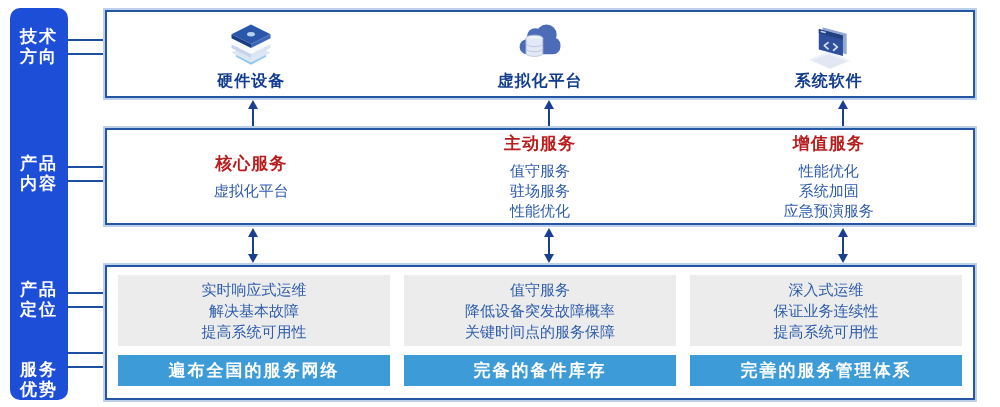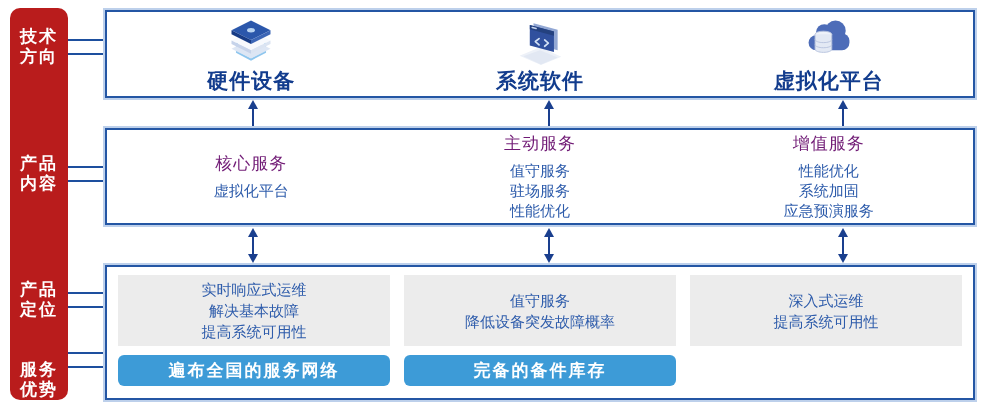--- a/index.html
+++ b/index.html
@@ -1,49 +1,49 @@
 <!DOCTYPE html>
 <html><head>
 <meta charset="utf-8">
 <style>
   html,body{margin:0;padding:0;background:#ffffff;}
   .canvas{position:relative;width:1000px;height:407px;background:#ffffff;
           font-family:"Liberation Sans","DejaVu Sans",sans-serif;overflow:hidden;}
 
   
   .sidebar{position:absolute;left:10px;top:8px;width:58px;height:392px;
-           background:#b91c1c;border-radius:10px;}
+           background:#1d4ed8;border-radius:10px;}
   .side-label{position:absolute;left:0;width:100%;text-align:center;color:#ffffff;
               font-weight:bold;font-size:17px;line-height:20px;letter-spacing:2px;}
   .side-label span{display:block;}
 
   
   .connector{position:absolute;left:68px;width:38px;height:2px;background:#1d4f9e;}
 
   
   .panel{position:absolute;left:105px;width:870px;background:#ffffff;box-sizing:border-box;
          border:2px solid #2456a4;box-shadow:0 0 0 2px #bdd0eb;}
   .panel-top{top:10px;height:88px;display:flex;}
   .panel-mid{top:128px;height:97px;display:flex;}
   .panel-bottom{top:265px;height:135px;display:flex;gap:14px;padding:8px 11px 0;}
 
   .tech-col{flex:1;display:flex;flex-direction:column;align-items:center;justify-content:center;}
   .tech-icon{height:52px;display:flex;align-items:flex-end;}
-  .tech-label{color:#123c8d;font-size:21px;font-weight:bold;margin-top:2px;letter-spacing:1px;}
+  .tech-label{color:#123c8d;font-size:16px;font-weight:bold;margin-top:2px;letter-spacing:1px;}
 
   .svc-col{flex:1;display:flex;flex-direction:column;align-items:center;justify-content:center;}
-  .svc-heading{color:#701a75;font-size:17px;font-weight:normal;margin-bottom:6px;letter-spacing:1px;}
+  .svc-heading{color:#b91c1c;font-size:17px;font-weight:bold;margin-bottom:6px;letter-spacing:1px;}
   .svc-item{color:#2e5cab;font-size:15px;line-height:20px;}
 
   .bot-col{flex:1;display:flex;flex-direction:column;min-width:0;}
   .pos-box{background:#ececec;height:71px;display:flex;flex-direction:column;
            align-items:center;justify-content:center;margin-bottom:9px;}
   .pos-line{color:#2e5cab;font-size:15px;line-height:21px;white-space:nowrap;}
   .adv-bar{background:#3d9bd7;height:31px;display:flex;align-items:center;justify-content:center;
-           color:#ffffff;font-size:17px;font-weight:bold;letter-spacing:2px;border-radius:6px;}
+           color:#ffffff;font-size:17px;font-weight:bold;letter-spacing:2px;}
 
   .arrow{position:absolute;}
   .arrow svg{display:block;}
 </style>
 </head>
 <body>
 
 <div class="canvas">
 
   <div class="sidebar">
@@ -87,47 +87,47 @@
           <polygon points="7,18.5 28,29 28,33.5 7,23" fill="#183c86"></polygon>
           <polygon points="49,18.5 28,29 28,33.5 49,23" fill="#3c66b6"></polygon>
           <ellipse cx="28" cy="18.5" rx="4.2" ry="2.4" fill="#b9d4f2"></ellipse>
         </svg>
       </span>
       <div class="tech-label">硬件设备</div>
     </div>
     <div class="tech-col">
       <span class="tech-icon">
         <svg width="52" height="52" viewBox="0 0 56 56">
-          <polygon points="28,37 51,47 29,56 6,46" fill="#edf1f8"></polygon>
-          <polygon points="28,40 47,48 29,55.5 10,46.5" fill="#e2e8f3"></polygon>
-          <polygon points="21,11 47,18 47,40 21,33" fill="#93a8d4"></polygon>
-          <polygon points="17,13 43,20 43,42 17,35" fill="#30509e"></polygon>
-          <polygon points="17,13 43,20 43,24.5 17,17.5" fill="#24417f"></polygon>
-          <rect x="19" y="14.6" width="6" height="1.6" rx="0.8" fill="#c6d4ee" transform="rotate(15 19 14.6)"></rect>
-          <path d="M27 27.5 l-4 3.2 4 3.6 M33 29 l4 3.4 -4 3.4" stroke="#d4e2f6" fill="none" stroke-width="1.8" stroke-linecap="round" stroke-linejoin="round"></path>
-        </svg>
-      </span>
-      <div class="tech-label">系统软件</div>
-    </div>
-    <div class="tech-col">
-      <span class="tech-icon">
-        <svg width="52" height="52" viewBox="0 0 56 56">
           <g fill="#4d6cb8">
             <circle cx="23" cy="21" r="9"></circle>
             <circle cx="35" cy="19" r="11"></circle>
             <circle cx="42" cy="30" r="8"></circle>
             <path d="M14 40 h28 a8 8 0 0 0 0 -16 h-28 a8 8 0 0 0 0 16 z"></path>
           </g>
           <ellipse cx="22" cy="23" rx="9" ry="3.4" fill="#eef2f9" stroke="#b7c3dd"></ellipse>
           <path d="M13 23 v16 c0 1.9 4 3.4 9 3.4 s9 -1.5 9 -3.4 V23" fill="#e3e9f4" stroke="#b7c3dd"></path>
           <path d="M13 28.5 c0 1.9 4 3.4 9 3.4 s9 -1.5 9 -3.4 M13 34 c0 1.9 4 3.4 9 3.4 s9 -1.5 9 -3.4" fill="none" stroke="#b7c3dd"></path>
         </svg>
       </span>
       <div class="tech-label">虚拟化平台</div>
     </div>
+    <div class="tech-col">
+      <span class="tech-icon">
+        <svg width="52" height="52" viewBox="0 0 56 56">
+          <polygon points="28,37 51,47 29,56 6,46" fill="#edf1f8"></polygon>
+          <polygon points="28,40 47,48 29,55.5 10,46.5" fill="#e2e8f3"></polygon>
+          <polygon points="21,11 47,18 47,40 21,33" fill="#93a8d4"></polygon>
+          <polygon points="17,13 43,20 43,42 17,35" fill="#30509e"></polygon>
+          <polygon points="17,13 43,20 43,24.5 17,17.5" fill="#24417f"></polygon>
+          <rect x="19" y="14.6" width="6" height="1.6" rx="0.8" fill="#c6d4ee" transform="rotate(15 19 14.6)"></rect>
+          <path d="M27 27.5 l-4 3.2 4 3.6 M33 29 l4 3.4 -4 3.4" stroke="#d4e2f6" fill="none" stroke-width="1.8" stroke-linecap="round" stroke-linejoin="round"></path>
+        </svg>
+      </span>
+      <div class="tech-label">系统软件</div>
+    </div>
   </div>
 
   <div class="arrow" style="left:246px;top:100px;">
     <svg width="14" height="27" viewBox="0 0 14 27">
         <line x1="7" y1="27" x2="7" y2="8" stroke="#1a3f8e" stroke-width="2"></line>
         <polygon points="7,0 12,9 2,9" fill="#1a3f8e"></polygon>
       </svg>
   </div>
   <div class="arrow" style="left:542px;top:100px;">
     <svg width="14" height="27" viewBox="0 0 14 27">
@@ -189,24 +189,27 @@
         <div class="pos-line">实时响应式运维</div>
         <div class="pos-line">解决基本故障</div>
         <div class="pos-line">提高系统可用性</div>
       </div>
       <div class="adv-bar">遍布全国的服务网络</div>
     </div>
     <div class="bot-col">
       <div class="pos-box">
         <div class="pos-line">值守服务</div>
         <div class="pos-line">降低设备突发故障概率</div>
+        <div class="pos-line">关键时间点的服务保障</div>
       </div>
       <div class="adv-bar">完备的备件库存</div>
     </div>
     <div class="bot-col">
       <div class="pos-box">
         <div class="pos-line">深入式运维</div>
+        <div class="pos-line">保证业务连续性</div>
         <div class="pos-line">提高系统可用性</div>
       </div>
+      <div class="adv-bar">完善的服务管理体系</div>
     </div>
   </div>
 
 </div>
 
 </body></html>

